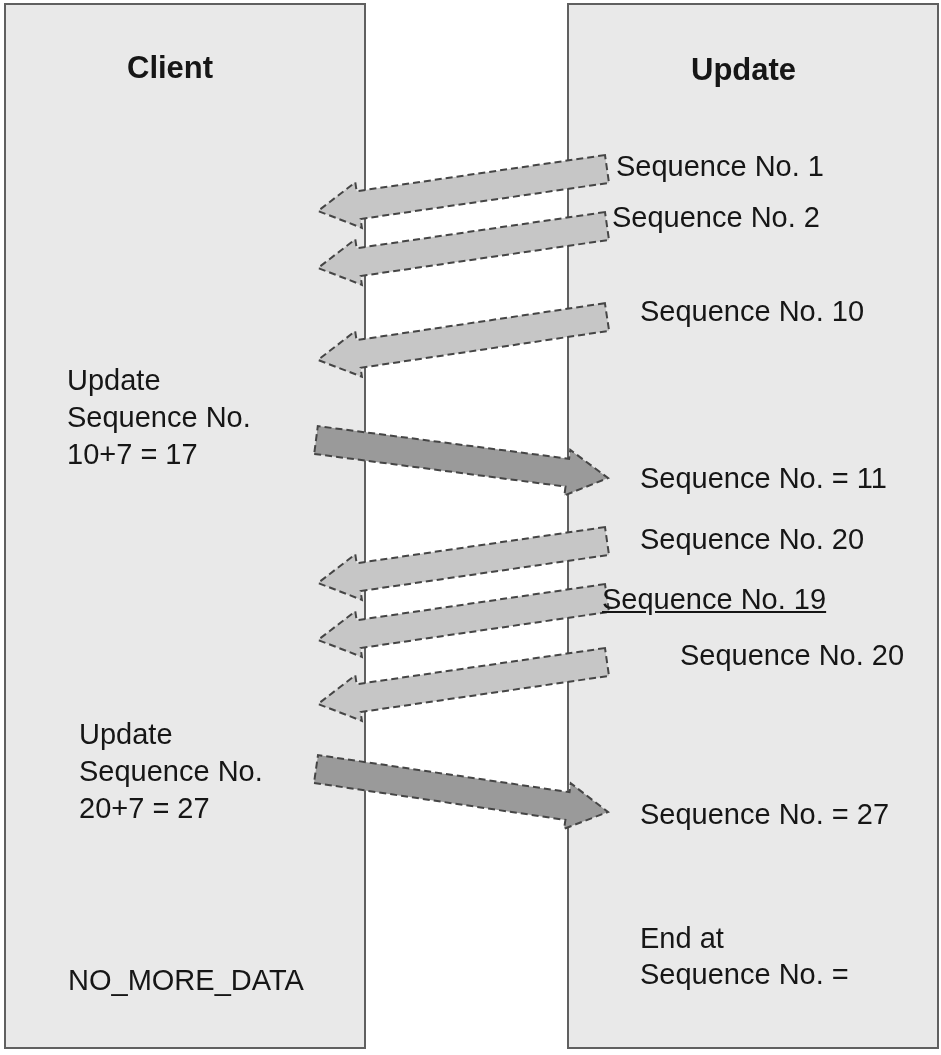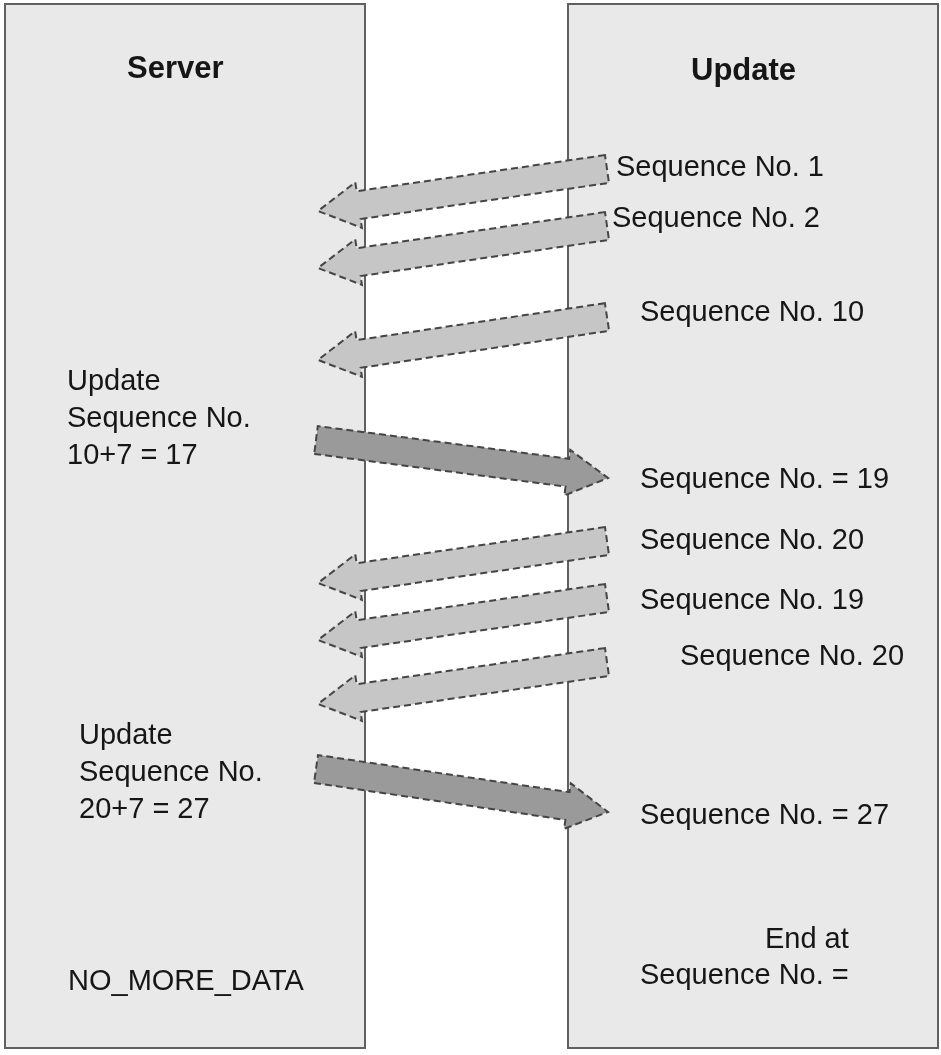--- a/index.html
+++ b/index.html
@@ -43,44 +43,44 @@
   }
 </style>
 </head>
 <body>
 
 <div class="canvas" style="color: rgb(22, 22, 22);">
 
   <div class="panel panel-client" style="background: rgb(233, 233, 233); border-color: rgb(96, 96, 96);"></div>
   <div class="panel panel-server" style="background: rgb(233, 233, 233); border-color: rgb(96, 96, 96);"></div>
 
-  <div class="title title-client">Server</div>
+  <div class="title title-client">Client</div>
   <div class="title title-server">Update</div>
 
   <svg class="arrows-layer" id="arrows-layer" width="941" height="1055" viewBox="0 0 941 1055">
       <polygon points="605.0,155.1 356.6,191.2 355.3,182.3 318.0,211.0 361.9,227.9 360.6,219.0 609.0,182.9" fill="#c6c6c6" stroke="#454545" stroke-width="2" stroke-dasharray="7 4" stroke-linejoin="miter"></polygon>
       <polygon points="605.0,212.1 356.6,248.2 355.3,239.3 318.0,268.0 361.9,284.9 360.6,276.0 609.0,239.9" fill="#c6c6c6" stroke="#454545" stroke-width="2" stroke-dasharray="7 4" stroke-linejoin="miter"></polygon>
       <polygon points="604.9,303.2 356.5,340.1 355.2,331.2 318.0,360.0 361.9,376.7 360.6,367.8 609.1,330.8" fill="#c6c6c6" stroke="#454545" stroke-width="2" stroke-dasharray="7 4" stroke-linejoin="miter"></polygon>
       <polygon points="314.2,453.9 565.5,486.6 564.4,495.5 608.0,478.0 570.3,449.9 569.1,458.8 317.8,426.1" fill="#9a9a9a" stroke="#454545" stroke-width="2" stroke-dasharray="7 4" stroke-linejoin="miter"></polygon>
       <polygon points="605.0,527.1 356.6,563.2 355.3,554.3 318.0,583.0 361.9,599.9 360.6,591.0 609.0,554.9" fill="#c6c6c6" stroke="#454545" stroke-width="2" stroke-dasharray="7 4" stroke-linejoin="miter"></polygon>
       <polygon points="605.0,584.1 356.6,620.2 355.3,611.3 318.0,640.0 361.9,656.9 360.6,648.0 609.0,611.9" fill="#c6c6c6" stroke="#454545" stroke-width="2" stroke-dasharray="7 4" stroke-linejoin="miter"></polygon>
       <polygon points="605.0,648.1 356.6,684.2 355.3,675.3 318.0,704.0 361.9,720.9 360.6,712.0 609.0,675.9" fill="#c6c6c6" stroke="#454545" stroke-width="2" stroke-dasharray="7 4" stroke-linejoin="miter"></polygon>
       <polygon points="314.0,782.9 565.4,819.9 564.1,828.8 608.0,812.0 570.8,783.3 569.5,792.2 318.0,755.1" fill="#9a9a9a" stroke="#454545" stroke-width="2" stroke-dasharray="7 4" stroke-linejoin="miter"></polygon>
     </svg>
 
   <div id="labels-layer">
       <div class="lbl" style="left: 616px; top: 147px; line-height: 38px;">Sequence No. 1</div>
       <div class="lbl" style="left: 612px; top: 198px; line-height: 38px;">Sequence No. 2</div>
       <div class="lbl" style="left: 640px; top: 292px; line-height: 38px; text-align: center;">Sequence No. 10</div>
-      <div class="lbl" style="left: 640px; top: 459px; line-height: 38px;">Sequence No. = 19</div>
+      <div class="lbl" style="left: 640px; top: 459px; line-height: 38px;">Sequence No. = 11</div>
       <div class="lbl" style="left: 640px; top: 520px; line-height: 38px;">Sequence No. 20</div>
-      <div class="lbl" style="left: 640px; top: 580px; line-height: 38px;">Sequence No. 19</div>
+      <div class="lbl" style="left: 602px; top: 580px; line-height: 38px; text-decoration: underline;">Sequence No. 19</div>
       <div class="lbl" style="left: 680px; top: 636px; line-height: 38px;">Sequence No. 20</div>
       <div class="lbl" style="left: 640px; top: 795px; line-height: 38px;">Sequence No. = 27</div>
-      <div class="lbl" style="left: 640px; top: 920px; line-height: 36px; text-align: right;">End at
+      <div class="lbl" style="left: 640px; top: 920px; line-height: 36px;">End at
 Sequence No. =</div>
       <div class="lbl" style="left: 67px; top: 362px; line-height: 37px;">Update
 Sequence No.
 10+7 = 17</div>
       <div class="lbl" style="left: 79px; top: 716px; line-height: 37px;">Update
 Sequence No.
 20+7 = 27</div>
       <div class="lbl" style="left: 68px; top: 962px; line-height: 36px; text-align: center;">NO_MORE_DATA</div>
     </div>
 

